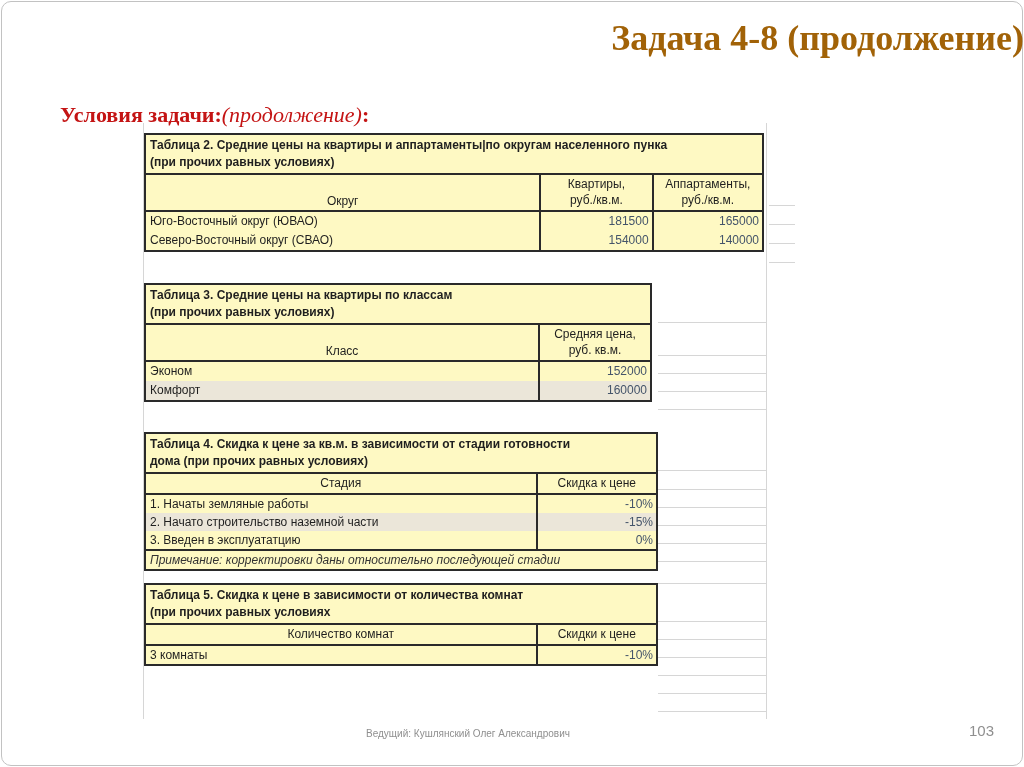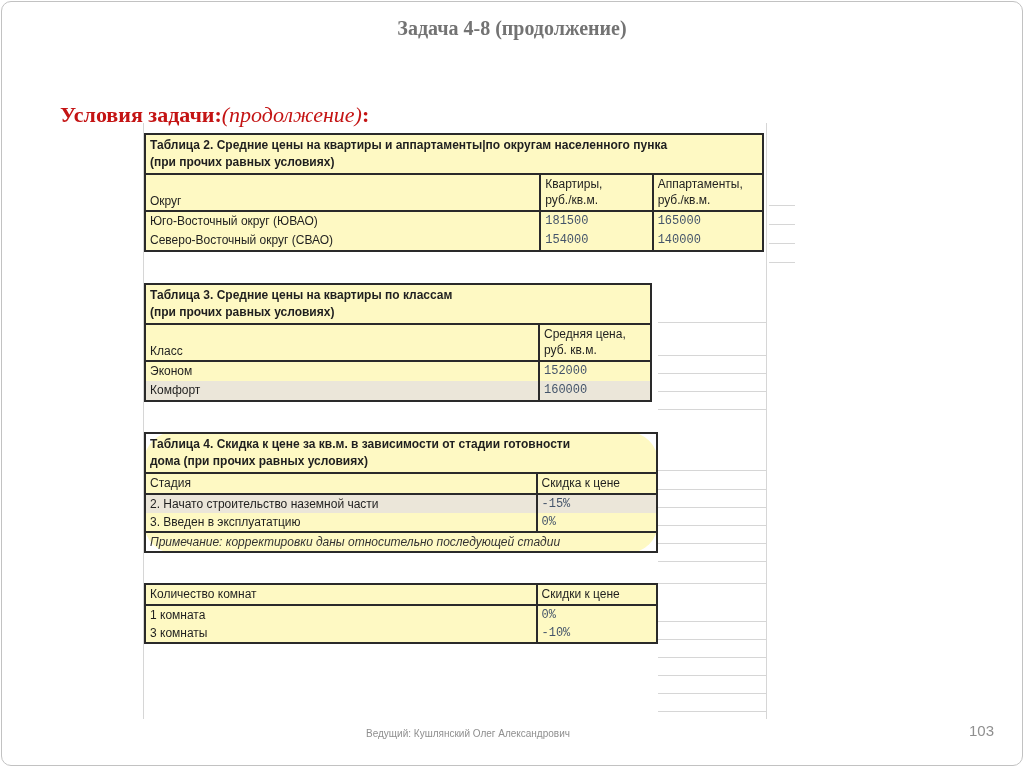--- a/index.html
+++ b/index.html
@@ -13,22 +13,22 @@
   html,body{margin:0;padding:0;}
   body{
     width:1024px;height:767px;position:relative;background:#ffffff;overflow:hidden;
     font-family:"Liberation Sans",sans-serif;
   }
   .slide-frame{
     position:absolute;left:1px;top:1px;right:1px;bottom:1px;
     border:1px solid #c2c2c2;border-radius:10px;pointer-events:none;
   }
   .slide-title{
-    position:absolute;left:0;right:0;top:17px;text-align:center;
-    font-family:"Liberation Serif",serif;font-weight:bold;font-size:20px;color:#737373;
+    position:absolute;left:0;right:0;top:17px;text-align:right;
+    font-family:"Liberation Serif",serif;font-weight:bold;font-size:36px;color:#a16207;
   }
   .subtitle{
     position:absolute;left:60px;top:70px;
     font-family:"Liberation Serif",serif;font-size:22px;font-weight:bold;color:var(--accent-red);
     white-space:nowrap;
     margin-top:32px;
   }
   .subtitle .it{font-style:italic;font-weight:normal;}
   
   .vline,.hline{position:absolute;background:var(--gridline);z-index:0;}
@@ -39,35 +39,35 @@
     position:absolute;z-index:1;border-collapse:collapse;table-layout:fixed;background:#fef9c3;
     border:2px solid var(--table-border);
     font-family:"Liberation Sans",sans-serif;font-size:12px;color:#1f1f1f;
   }
   table.xl td{padding:0 4px;overflow:hidden;white-space:nowrap;border:0;}
   table.xl td + td{border-left:2px solid var(--table-border);}
   table.xl tr.ttl td{
     font-weight:bold;line-height:17px;padding:2px 4px;
     border-bottom:2px solid var(--table-border);
   }
-  table.xl tr.hdr td{border-bottom:2px solid var(--table-border);}
+  table.xl tr.hdr td{border-bottom:2px solid var(--table-border);text-align:center;}
   table.xl tr.hdr2 td{height:33px;line-height:16px;vertical-align:top;padding-top:1px;}
   table.xl tr.hdr2 td.bottom{vertical-align:bottom;padding-bottom:1px;}
   table.xl tr.hdr1 td{height:19px;line-height:19px;}
   table.xl tr.row td{height:19px;line-height:19px;margin-top:40px;}
   table.xl tr.row-s td{height:18px;line-height:18px;}
   table.xl tr.band td{background:var(--row-band);}
-  table.xl td.num{color:var(--number-text);padding-right:3px;font-family:Liberation Mono, monospace;}
+  table.xl td.num{text-align:right;color:var(--number-text);padding-right:3px;}
   table.xl tr.note td{
     border-top:2px solid var(--table-border);
     font-style:italic;height:18px;line-height:18px;color:#333;
   }
   .t2{left:144px;top:133px;width:620px;}
   .t3{left:144px;top:283px;width:482px;}
-  .t4{left:144px;top:432px;width:514px;border-radius:30px;}
+  .t4{left:144px;top:432px;width:514px;}
   .t5{left:144px;top:583px;width:514px;}
   .footer-presenter{
     position:absolute;left:366px;top:728px;font-size:10px;color:var(--footer-gray);
   }
   .page-number{
     position:absolute;left:969px;top:722px;font-size:15px;color:var(--footer-gray);
   }
 </style>
 </head>
 <body>
@@ -181,49 +181,55 @@
       <tr class="ttl">
     <td colspan="2">
       <div>Таблица 4. Скидка к цене за кв.м. в зависимости от стадии готовности</div>
       <div>дома (при прочих равных условиях)</div>
     </td>
   </tr>
   <tr class="hdr hdr1">
     <td>Стадия</td>
     <td>Скидка к цене</td>
   </tr>
+  <tr class="row-s">
+    <td>1. Начаты земляные работы</td>
+    <td class="num">-10%</td>
+  </tr>
   <tr class="row-s band">
     <td>2. Начато строительство наземной части</td>
     <td class="num">-15%</td>
   </tr>
   <tr class="row-s">
     <td>3. Введен в эксплуататцию</td>
     <td class="num">0%</td>
   </tr>
   <tr class="note">
     <td colspan="2">Примечание: корректировки даны относительно последующей стадии</td>
   </tr>
 </tbody>
   </table>
 
 <table class="xl t5">
   <colgroup>
       <col style="width:390px">
       <col style="width:120px">
     </colgroup>
   <tbody>
+      <tr class="ttl">
+    <td colspan="2">
+      <div>Таблица 5. Скидка к цене в зависимости от количества комнат</div>
+      <div>(при прочих равных условиях</div>
+    </td>
+  </tr>
   <tr class="hdr hdr1">
     <td>Количество комнат</td>
     <td>Скидки к цене</td>
   </tr>
   <tr class="row-s">
-    <td>1 комната</td>
-    <td class="num">0%</td>
-  </tr>
-  <tr class="row-s">
     <td>3 комнаты</td>
     <td class="num">-10%</td>
   </tr>
 </tbody>
   </table>
 
 <div class="footer-presenter">Ведущий: Кушлянский Олег Александрович</div>
 <div class="page-number">103</div>
 
 </body></html>

